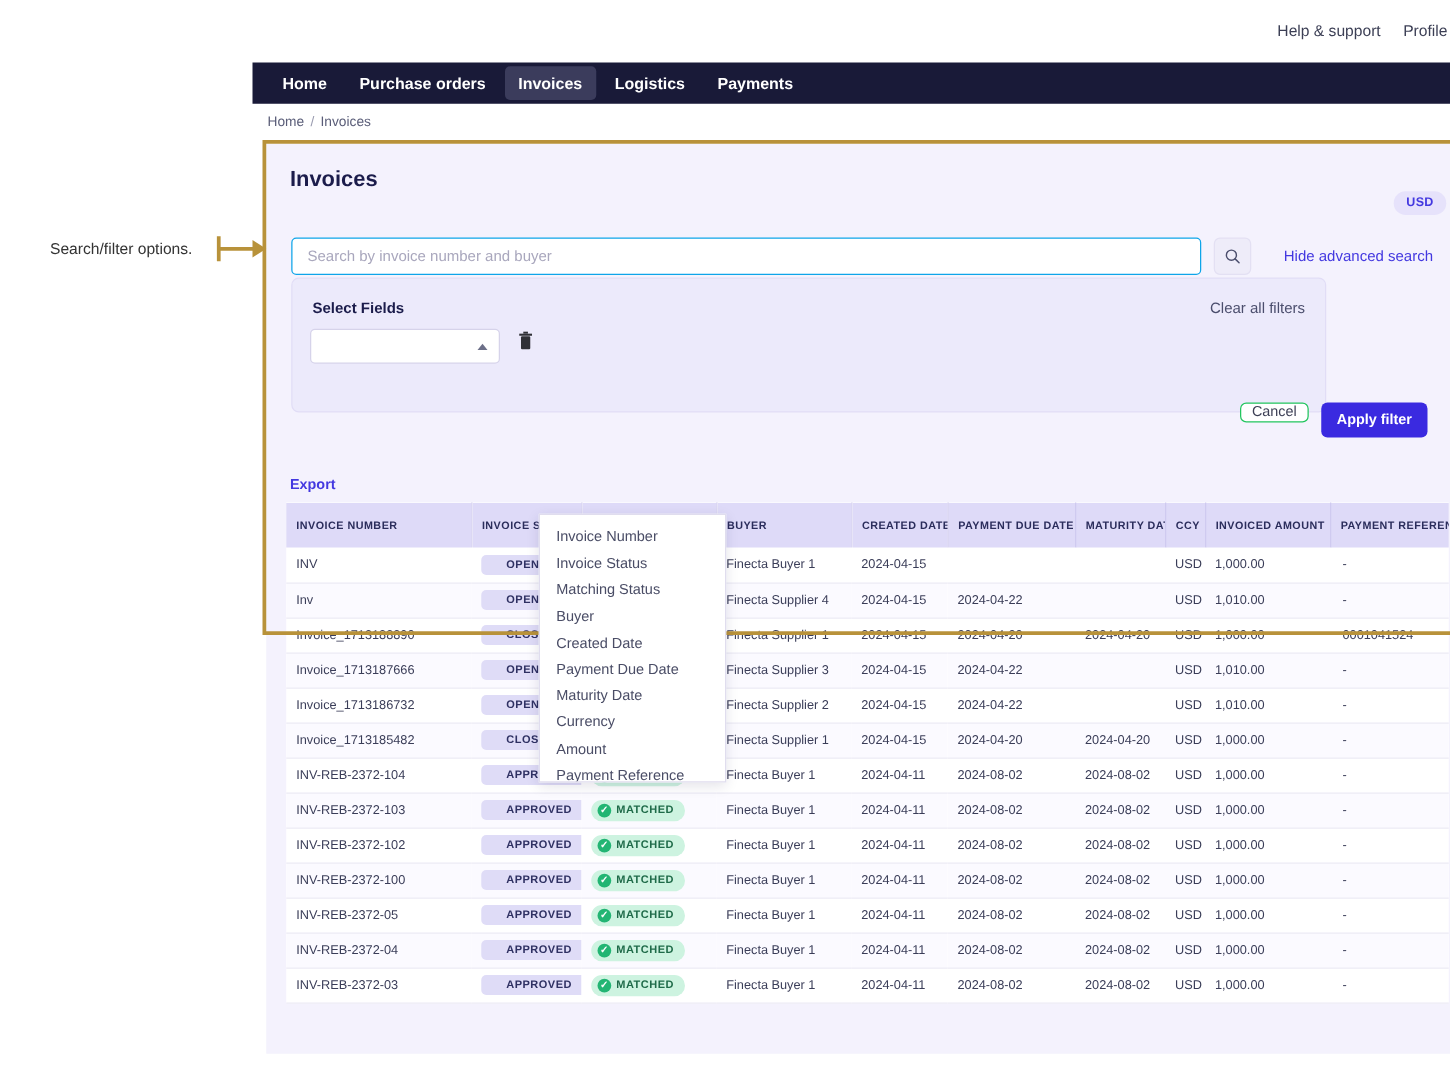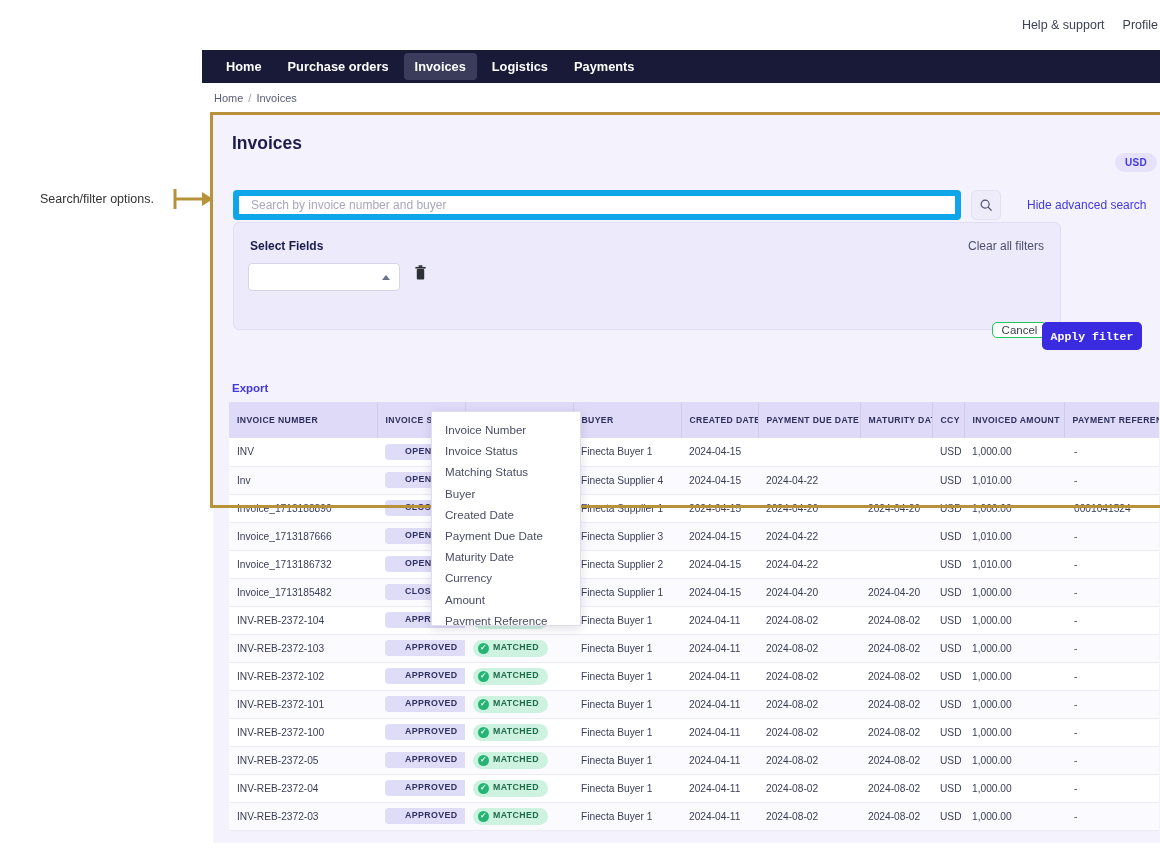--- a/index.html
+++ b/index.html
@@ -58,21 +58,21 @@
   }
   .card-title { position:absolute; left:19px; top:18px; font-size:17.5px; font-weight:bold; color:#1b1c4b; }
   .ccy-badge {
     position:absolute; right:18px; top:38px; background:#e6e2fb; color:#4338e0;
     font-size:10px; font-weight:bold; padding:4px 10px; border-radius:10px; letter-spacing:.3px;
   }
 
   
   .search-row { position:absolute; left:20px; top:73px; width:922px; height:34px; display:flex; align-items:center; gap:10px; }
   .search-input {
-    width:728px; height:30px; border:6px solid #0ea5e9; border-radius:4px; background:#fff;
+    width:728px; height:30px; border:1px solid #0ea5e9; border-radius:4px; background:#fff;
     padding:0 12px; font-size:12px; color:#3c3f55; outline:none;
   }
   .search-input::placeholder { color:#a9a7bd; }
   .search-btn {
     width:30px; height:30px; background:#eeecf9; border:1px solid #e3e0f3; border-radius:5px;
     display:flex; align-items:center; justify-content:center; cursor:pointer;
   }
   .hide-adv { font-size:12px; color:#4338e0; cursor:pointer; margin-left:16px; white-space:nowrap; }
 
   
@@ -93,23 +93,23 @@
   .trash-btn { position:absolute; left:180px; top:42px; cursor:pointer; }
 
   
   .filter-actions { position:absolute; left:20px; top:202px; width:922px; height:48px; }
   .btn-cancel {
     position:absolute; right:108px; top:5px; width:55px; height:16px;
     background:#fff; border:1px solid #22c55e; border-radius:5px;
     font-size:11.5px; color:#3c3f55; cursor:pointer; font-family:"Liberation Sans",sans-serif;
   }
   .btn-apply {
-    position:absolute; right:13px; top:5px; width:100px; height:28px;
+    position:absolute; right:13px; top:5px; width:85px; height:28px;
     background:#3a2ae0; border:none; border-radius:5px;
-    font-size:11.5px; font-weight:bold; color:#fff; cursor:pointer; font-family:Liberation Mono, monospace;
+    font-size:11.5px; font-weight:bold; color:#fff; cursor:pointer; font-family:Liberation Sans, sans-serif;
   }
 
   
   .export-link { position:absolute; left:19px; top:267px; font-size:11.5px; font-weight:bold; color:#4338e0; cursor:pointer; }
 
   
   .table-wrap { position:absolute; left:16px; top:287px; width:930px; background:#fff; }
   table { width:930px; border-collapse:collapse; table-layout:fixed; }
   thead th {
     background:#dedaf8; color:#2b2d5c; font-size:8.6px; font-weight:bold; letter-spacing:.4px;
@@ -345,32 +345,20 @@
               <td><span class="pill match matched"><span class="dot green">✓</span>MATCHED</span></td>
               <td>Finecta Buyer 1</td>
               <td>2024-04-11</td>
               <td>2024-08-02</td>
               <td>2024-08-02</td>
               <td>USD</td>
               <td class="num">1,000.00</td>
               <td class="payref">-</td>
             </tr>
             <tr>
-              <td>INV-REB-2372-101</td>
-              <td><span class="pill status">APPROVED</span></td>
-              <td><span class="pill match matched"><span class="dot green">✓</span>MATCHED</span></td>
-              <td>Finecta Buyer 1</td>
-              <td>2024-04-11</td>
-              <td>2024-08-02</td>
-              <td>2024-08-02</td>
-              <td>USD</td>
-              <td class="num">1,000.00</td>
-              <td class="payref">-</td>
-            </tr>
-            <tr>
               <td>INV-REB-2372-100</td>
               <td><span class="pill status">APPROVED</span></td>
               <td><span class="pill match matched"><span class="dot green">✓</span>MATCHED</span></td>
               <td>Finecta Buyer 1</td>
               <td>2024-04-11</td>
               <td>2024-08-02</td>
               <td>2024-08-02</td>
               <td>USD</td>
               <td class="num">1,000.00</td>
               <td class="payref">-</td>

